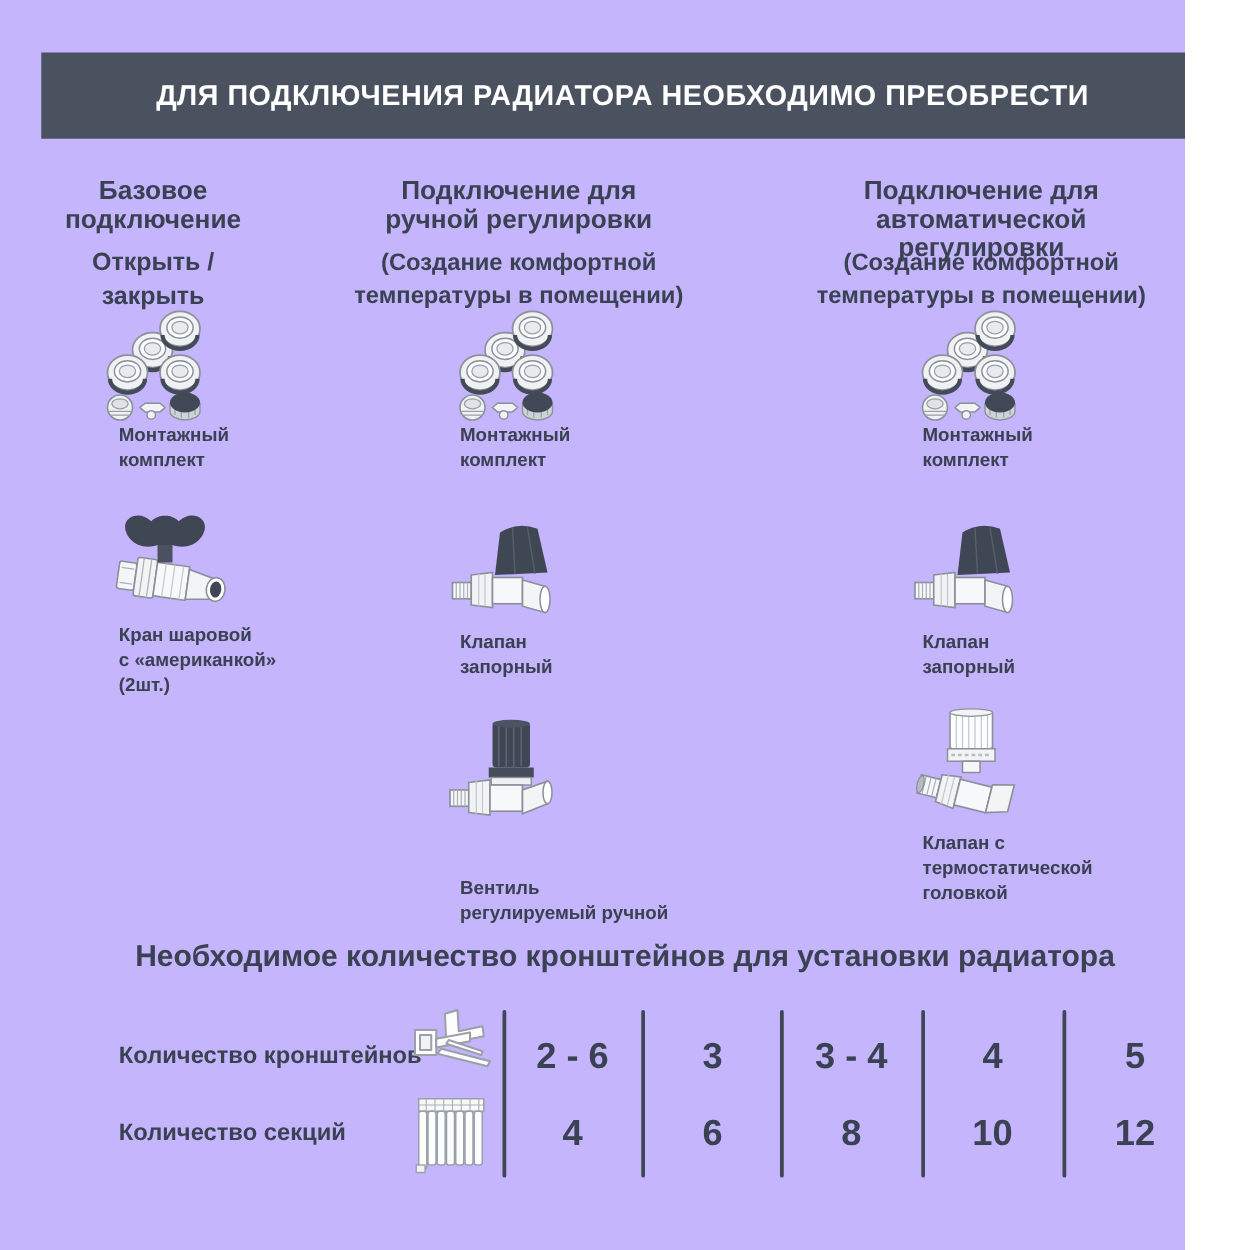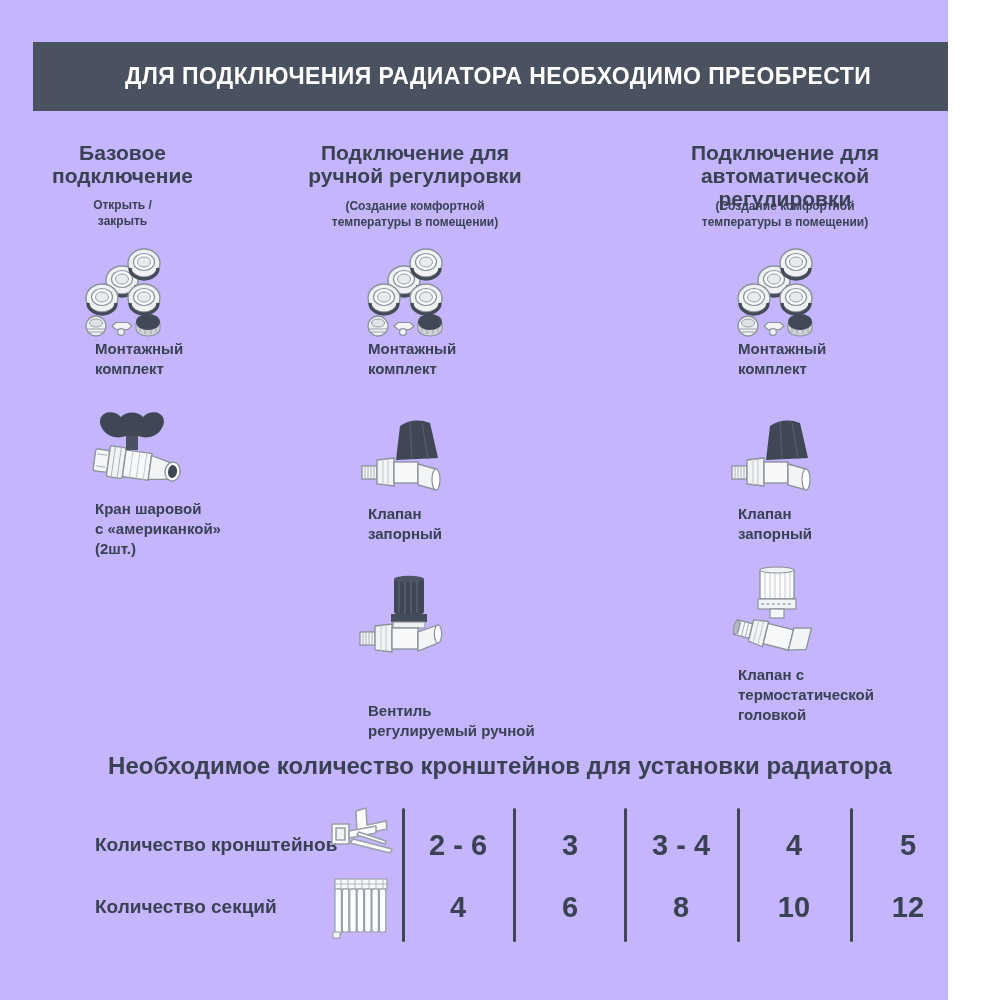--- a/index.html
+++ b/index.html
@@ -15,22 +15,22 @@
     color:var(--text);font-weight:bold;overflow:hidden;
   }
   .abs{position:absolute;}
   .pre{white-space:pre-line;}
   .header-bar{
     left:33px;top:42px;width:930px;height:69px;background:var(--bar);
     display:flex;align-items:center;justify-content:center;
   }
   .header-title{color:#ffffff;font-size:23px;letter-spacing:.4px;text-align:center;}
   .col-title{font-size:21px;line-height:1.1;text-align:center;}
-  .col-sub{font-size:12px;line-height:1.35;text-align:center;}
-  .col-sub.small{font-size:12px;}
+  .col-sub{font-size:20px;line-height:1.35;text-align:center;}
+  .col-sub.small{font-size:19px;}
   .item-label{font-size:15px;line-height:1.32;text-align:left;}
   .section-title{font-size:24px;text-align:center;width:1000px;left:0;}
   .row-label{font-size:19px;}
   .cell-value{font-size:29px;width:110px;height:38px;line-height:38px;text-align:center;}
   .divider{width:3px;height:134px;background:var(--dark);border-radius:2px;}
   svg{display:block;}
 </style>
 </head>
 <body>
 

